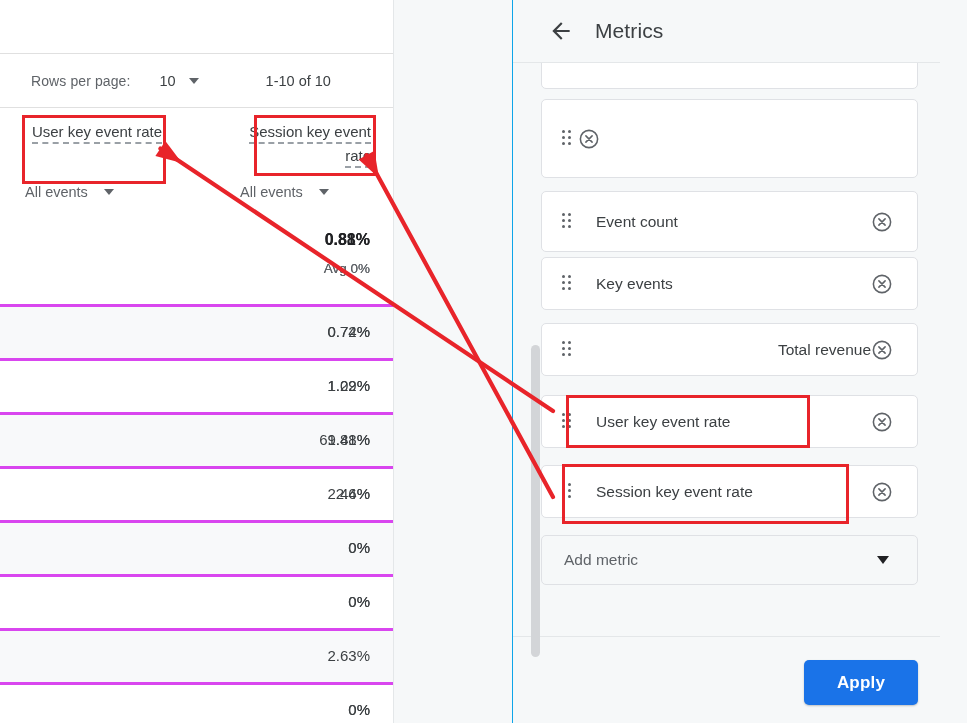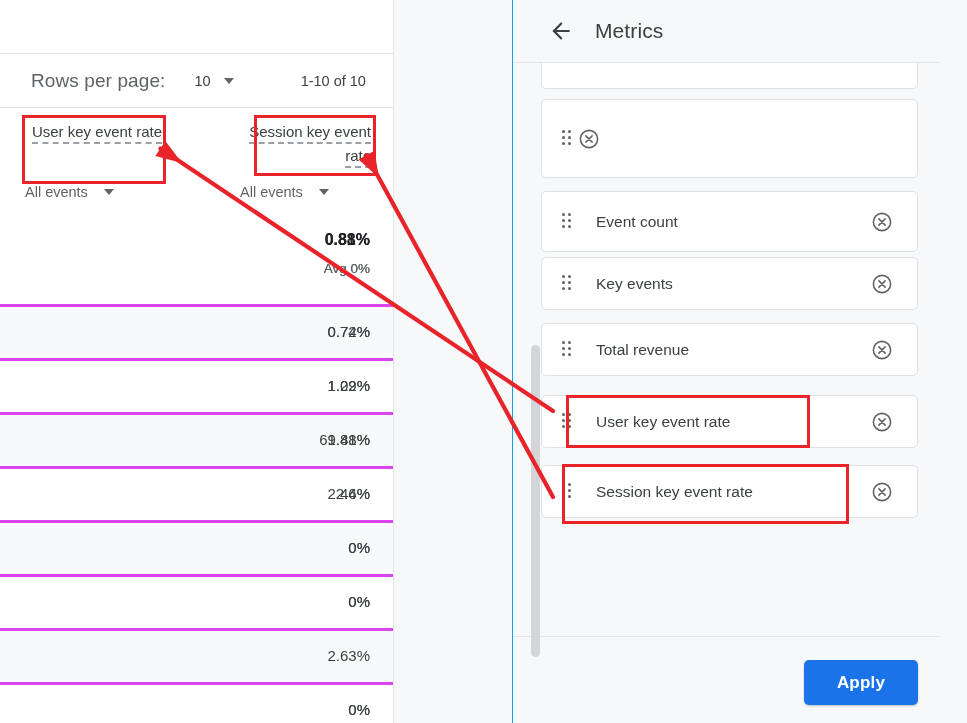--- a/index.html
+++ b/index.html
@@ -32,21 +32,21 @@
     background: #e0e0e0;
   }
   #pager-row {
     position: absolute;
     left: 0; top: 54px;
     width: 393px; height: 53px;
     display: flex;
     align-items: center;
   }
   .pager-label {
-    font-size: 19px;
+    font-size: 14px;
     color: #5f6368;
     margin-left: 31px;
     letter-spacing: .1px;
   }
   .pager-select {
     display: flex;
     align-items: center;
     margin-left: 29px;
     cursor: pointer;
   }
@@ -458,21 +458,21 @@
           <i></i>
           <i></i>
           <i></i>
         </span>
         <span class="metric-label">Key events</span>
         <span class="remove-btn"><svg width="22" height="22" viewBox="0 0 24 24">
             <circle cx="12" cy="12" r="9.4" fill="none" stroke="#5f6368" stroke-width="1.7"></circle>
             <path d="M8.6 8.6l6.8 6.8M15.4 8.6l-6.8 6.8" stroke="#5f6368" stroke-width="1.7" stroke-linecap="round"></path>
           </svg></span>
       </div>
-      <div class="metric-card" style="top: 260px; height: 53px;">
+      <div class="metric-card" style="top: 260px; height: 53px; text-align: right;">
         <span class="drag-handle">
           <i></i>
           <i></i>
           <i></i>
           <i></i>
           <i></i>
           <i></i>
         </span>
         <span class="metric-label">Total revenue</span>
         <span class="remove-btn"><svg width="22" height="22" viewBox="0 0 24 24">
@@ -502,20 +502,24 @@
           <i></i>
           <i></i>
           <i></i>
           <i></i>
         </span>
         <span class="metric-label">Session key event rate</span>
         <span class="remove-btn"><svg width="22" height="22" viewBox="0 0 24 24">
             <circle cx="12" cy="12" r="9.4" fill="none" stroke="#5f6368" stroke-width="1.7"></circle>
             <path d="M8.6 8.6l6.8 6.8M15.4 8.6l-6.8 6.8" stroke="#5f6368" stroke-width="1.7" stroke-linecap="round"></path>
           </svg></span>
+      </div>
+      <div class="add-metric-card" style="top: 472px;">
+        <span class="add-metric-label">Add metric</span>
+        <span class="add-metric-caret"></span>
       </div>
     </div>
 
   <div id="panel-footer">
     <button id="apply-button">Apply</button>
   </div>
 </div>
 
 <div id="panel-scrollbar-track">
   <div id="panel-scrollbar-thumb"></div>

